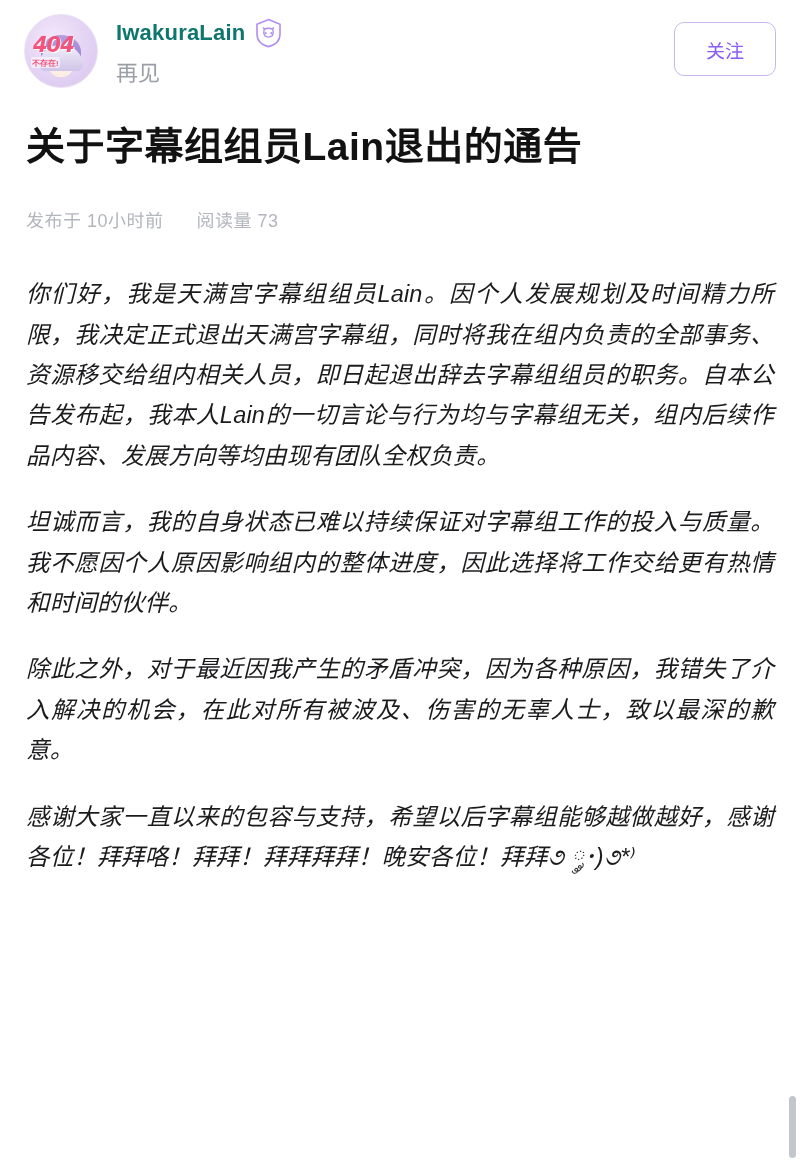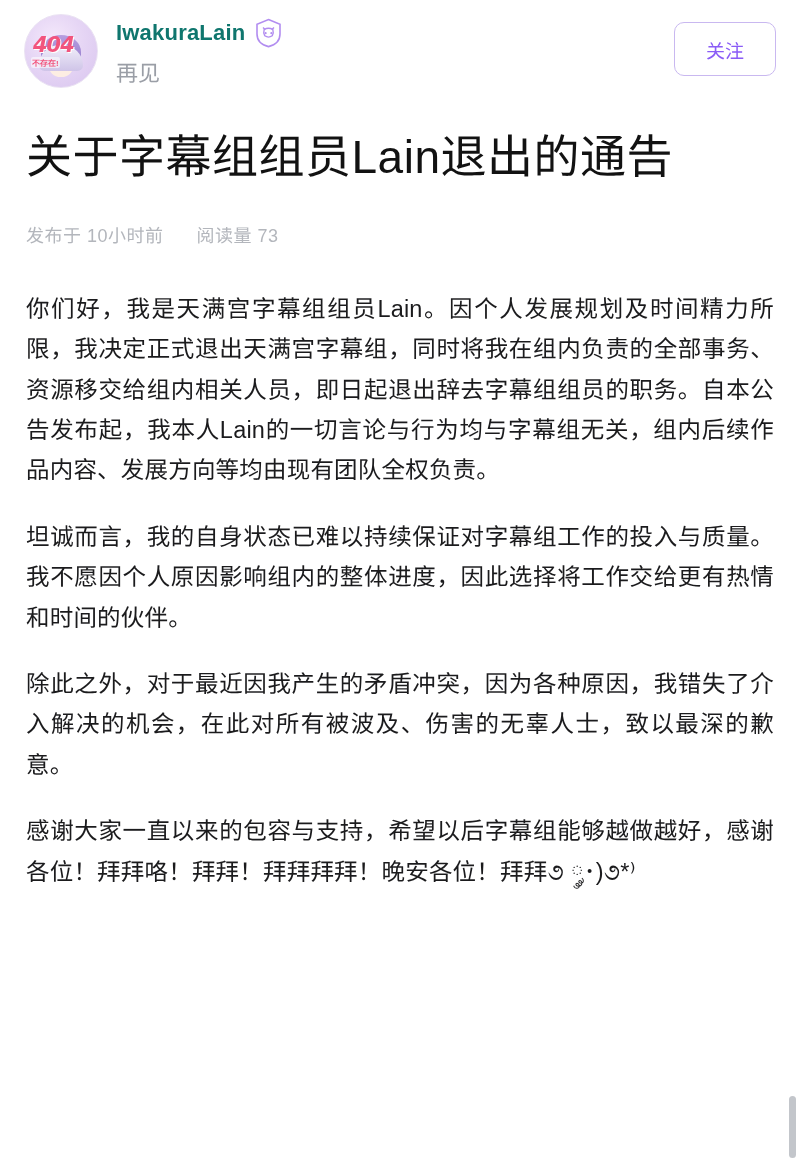--- a/index.html
+++ b/index.html
@@ -143,38 +143,39 @@
     align-items: center;
     justify-content: center;
     padding: 16px;
   }
 
   
   .article {
     padding: 18px 26px 0 26px;
   }
   .title {
-    font-size: 46px;
-    font-weight: 400;
+    font-size: 39px;
+    font-weight: 700;
     line-height: 1.22;
     color: #121212;
     letter-spacing: .5px;
-    margin: 16px 0 0 0;
+    margin: 10px 0 0 0;
   }
   .meta {
     margin-top: 36px;
     text-align: left;
     font-size: 18px;
     color: #b3b6bc;
     letter-spacing: .5px;
   }
   .meta .gap { display: inline-block; width: 22px; }
 
   .body-text {
     margin-top: 42px;
+    font-style: italic;
   }
   .para {
     font-size: 23.5px;
     line-height: 1.72;
     color: #1b1b1d;
     margin: 0 0 26px 0;
     text-align: justify;
     letter-spacing: .2px;
   }
   .sign-block {

